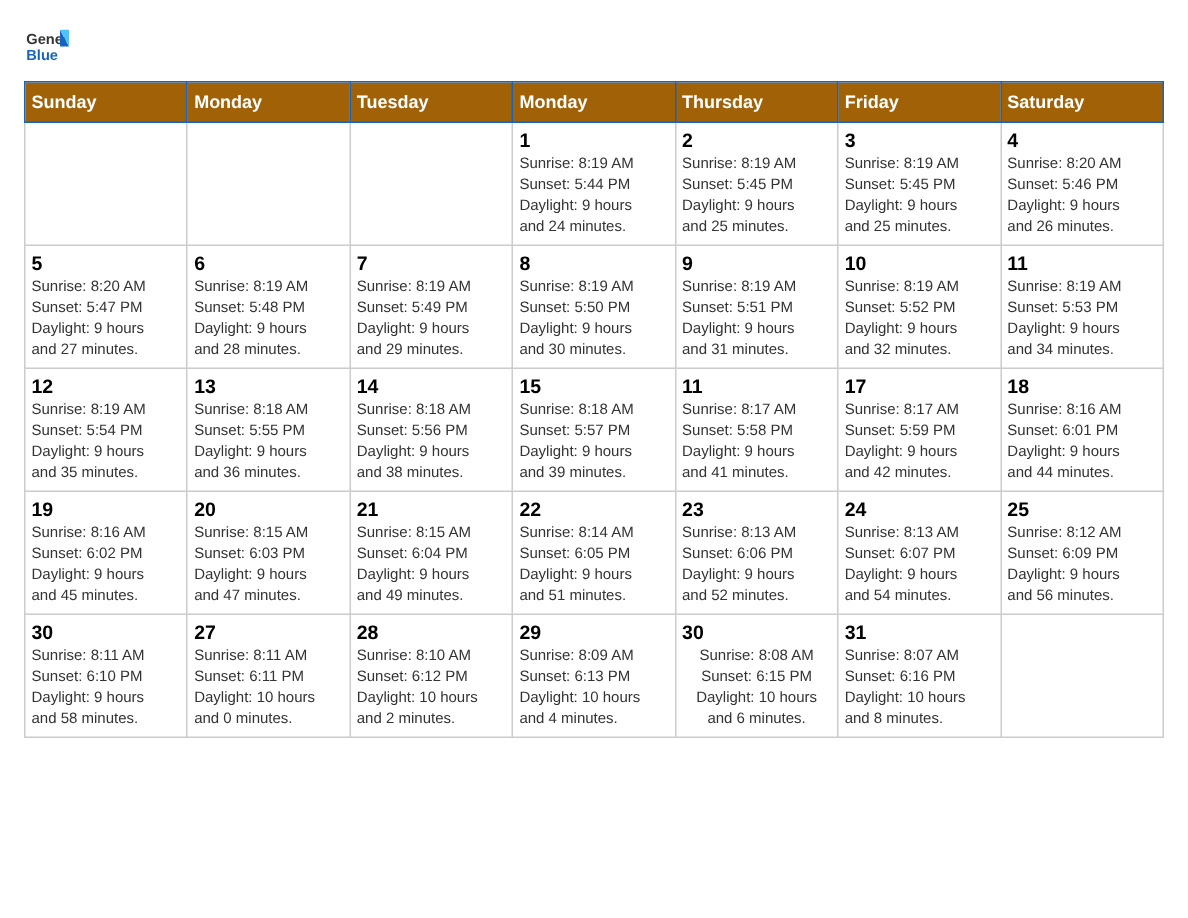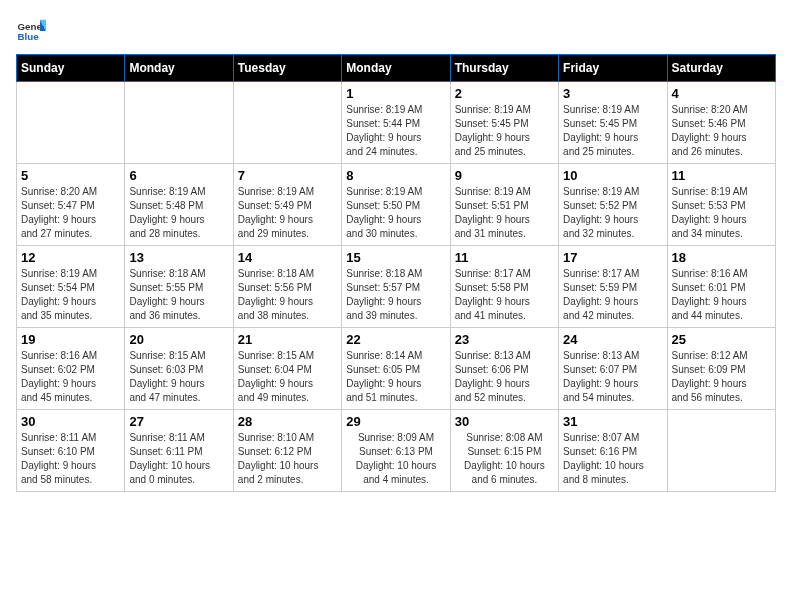--- a/index.html
+++ b/index.html
@@ -36,21 +36,21 @@
     .location-title {
       font-size: 15px;
       color: #555;
     }
     .calendar {
       width: 100%;
       border-collapse: collapse;
       font-size: 11px;
     }
     .calendar th {
-      background: #000000;
+      background: #a16207;
       color: #fff;
       padding: 6px 4px;
       text-align: left;
       font-size: 12px;
       border: 1px solid #1565c0;
     }
     .calendar td {
       border: 1px solid #ccc;
       vertical-align: top;
       padding: 4px;
@@ -313,21 +313,21 @@
         </td>
         <td>
           <span class="day-number">28</span>
           <div class="day-info" style="white-space: pre-line;">Sunrise: 8:10 AM
 Sunset: 6:12 PM
 Daylight: 10 hours
 and 2 minutes.</div>
         </td>
         <td>
           <span class="day-number">29</span>
-          <div class="day-info" style="white-space: pre-line; text-align: center;">Sunrise: 8:09 AM
+          <div class="day-info" style="white-space: pre-line;">Sunrise: 8:09 AM
 Sunset: 6:13 PM
 Daylight: 10 hours
 and 4 minutes.</div>
         </td>
         <td>
           <span class="day-number">30</span>
           <div class="day-info" style="white-space: pre-line; text-align: center;">Sunrise: 8:08 AM
 Sunset: 6:15 PM
 Daylight: 10 hours
 and 6 minutes.</div>

